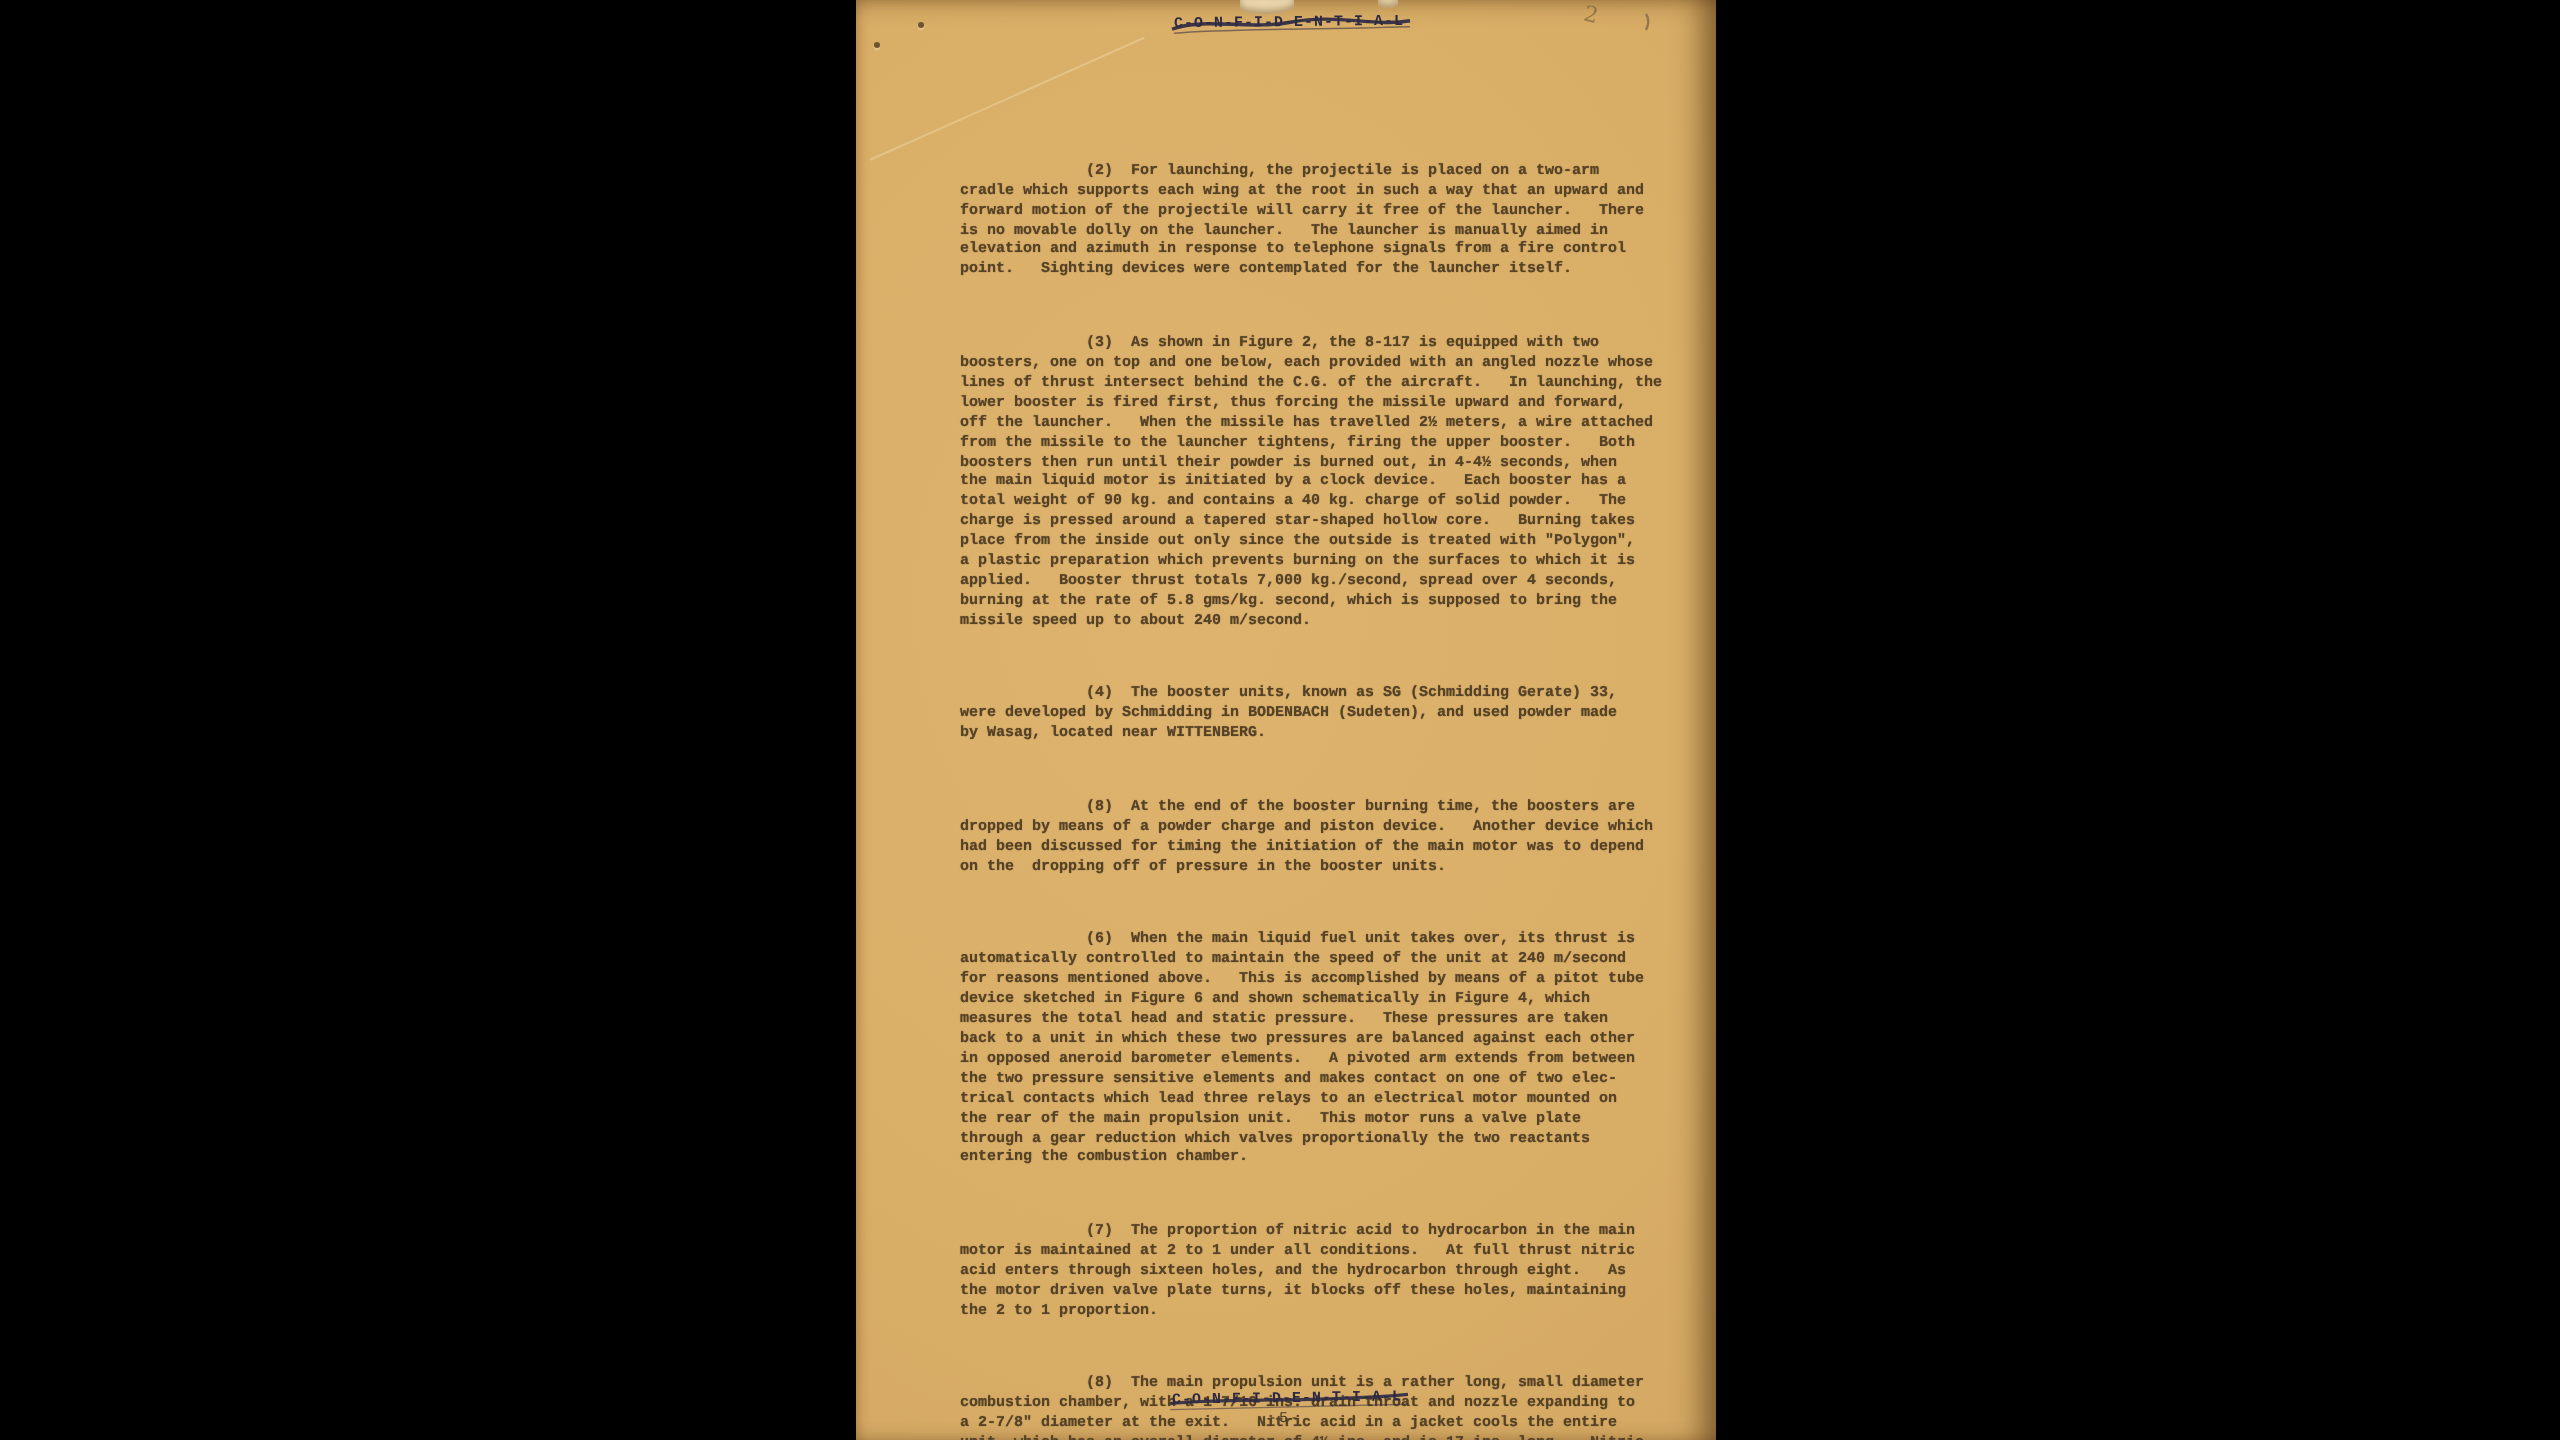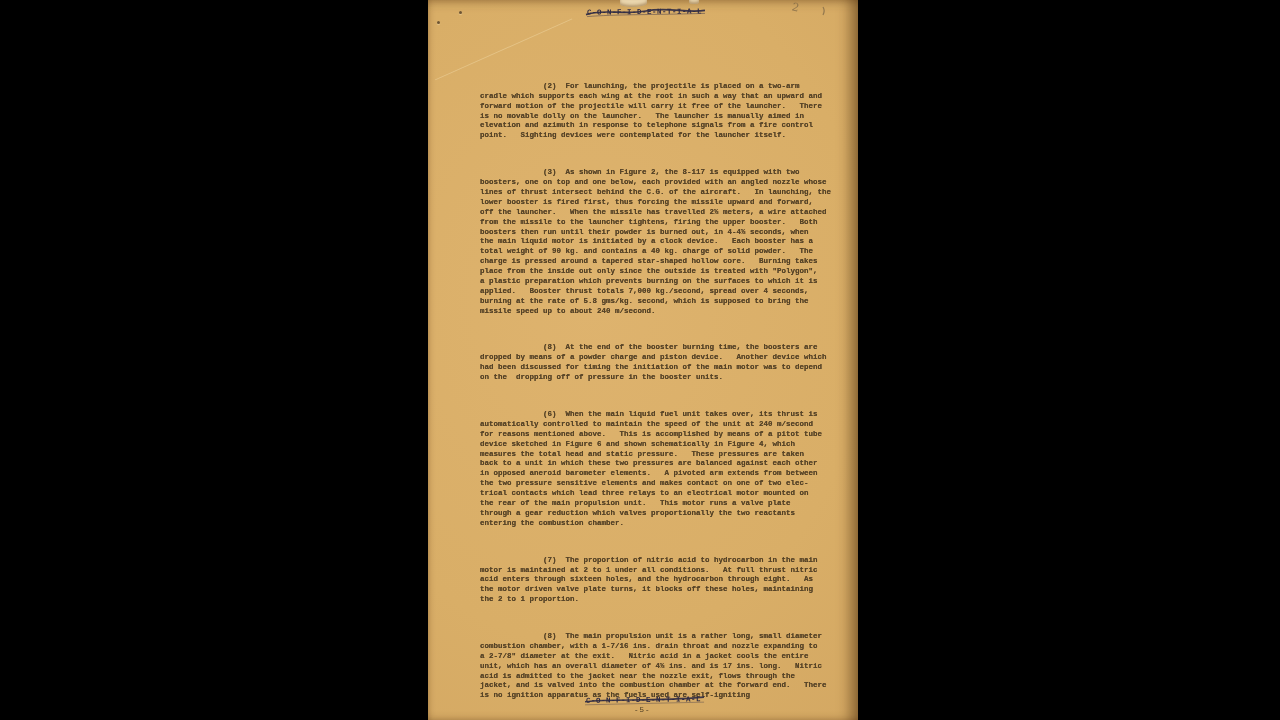--- a/index.html
+++ b/index.html
@@ -98,20 +98,23 @@
 from the missile to the launcher tightens, firing the upper booster.   Both
 boosters then run until their powder is burned out, in 4-4½ seconds, when
 the main liquid motor is initiated by a clock device.   Each booster has a
 total weight of 90 kg. and contains a 40 kg. charge of solid powder.   The
 charge is pressed around a tapered star-shaped hollow core.   Burning takes
 place from the inside out only since the outside is treated with "Polygon",
 a plastic preparation which prevents burning on the surfaces to which it is
 applied.   Booster thrust totals 7,000 kg./second, spread over 4 seconds,
 burning at the rate of 5.8 gms/kg. second, which is supposed to bring the
 missile speed up to about 240 m/second.</p>
+    <p class="para">              (4)  The booster units, known as SG (Schmidding Gerate) 33,
+were developed by Schmidding in BODENBACH (Sudeten), and used powder made
+by Wasag, located near WITTENBERG.</p>
     <p class="para">              (8)  At the end of the booster burning time, the boosters are
 dropped by means of a powder charge and piston device.   Another device which
 had been discussed for timing the initiation of the main motor was to depend
 on the  dropping off of pressure in the booster units.</p>
     <p class="para">              (6)  When the main liquid fuel unit takes over, its thrust is
 automatically controlled to maintain the speed of the unit at 240 m/second
 for reasons mentioned above.   This is accomplished by means of a pitot tube
 device sketched in Figure 6 and shown schematically in Figure 4, which
 measures the total head and static pressure.   These pressures are taken
 back to a unit in which these two pressures are balanced against each other

